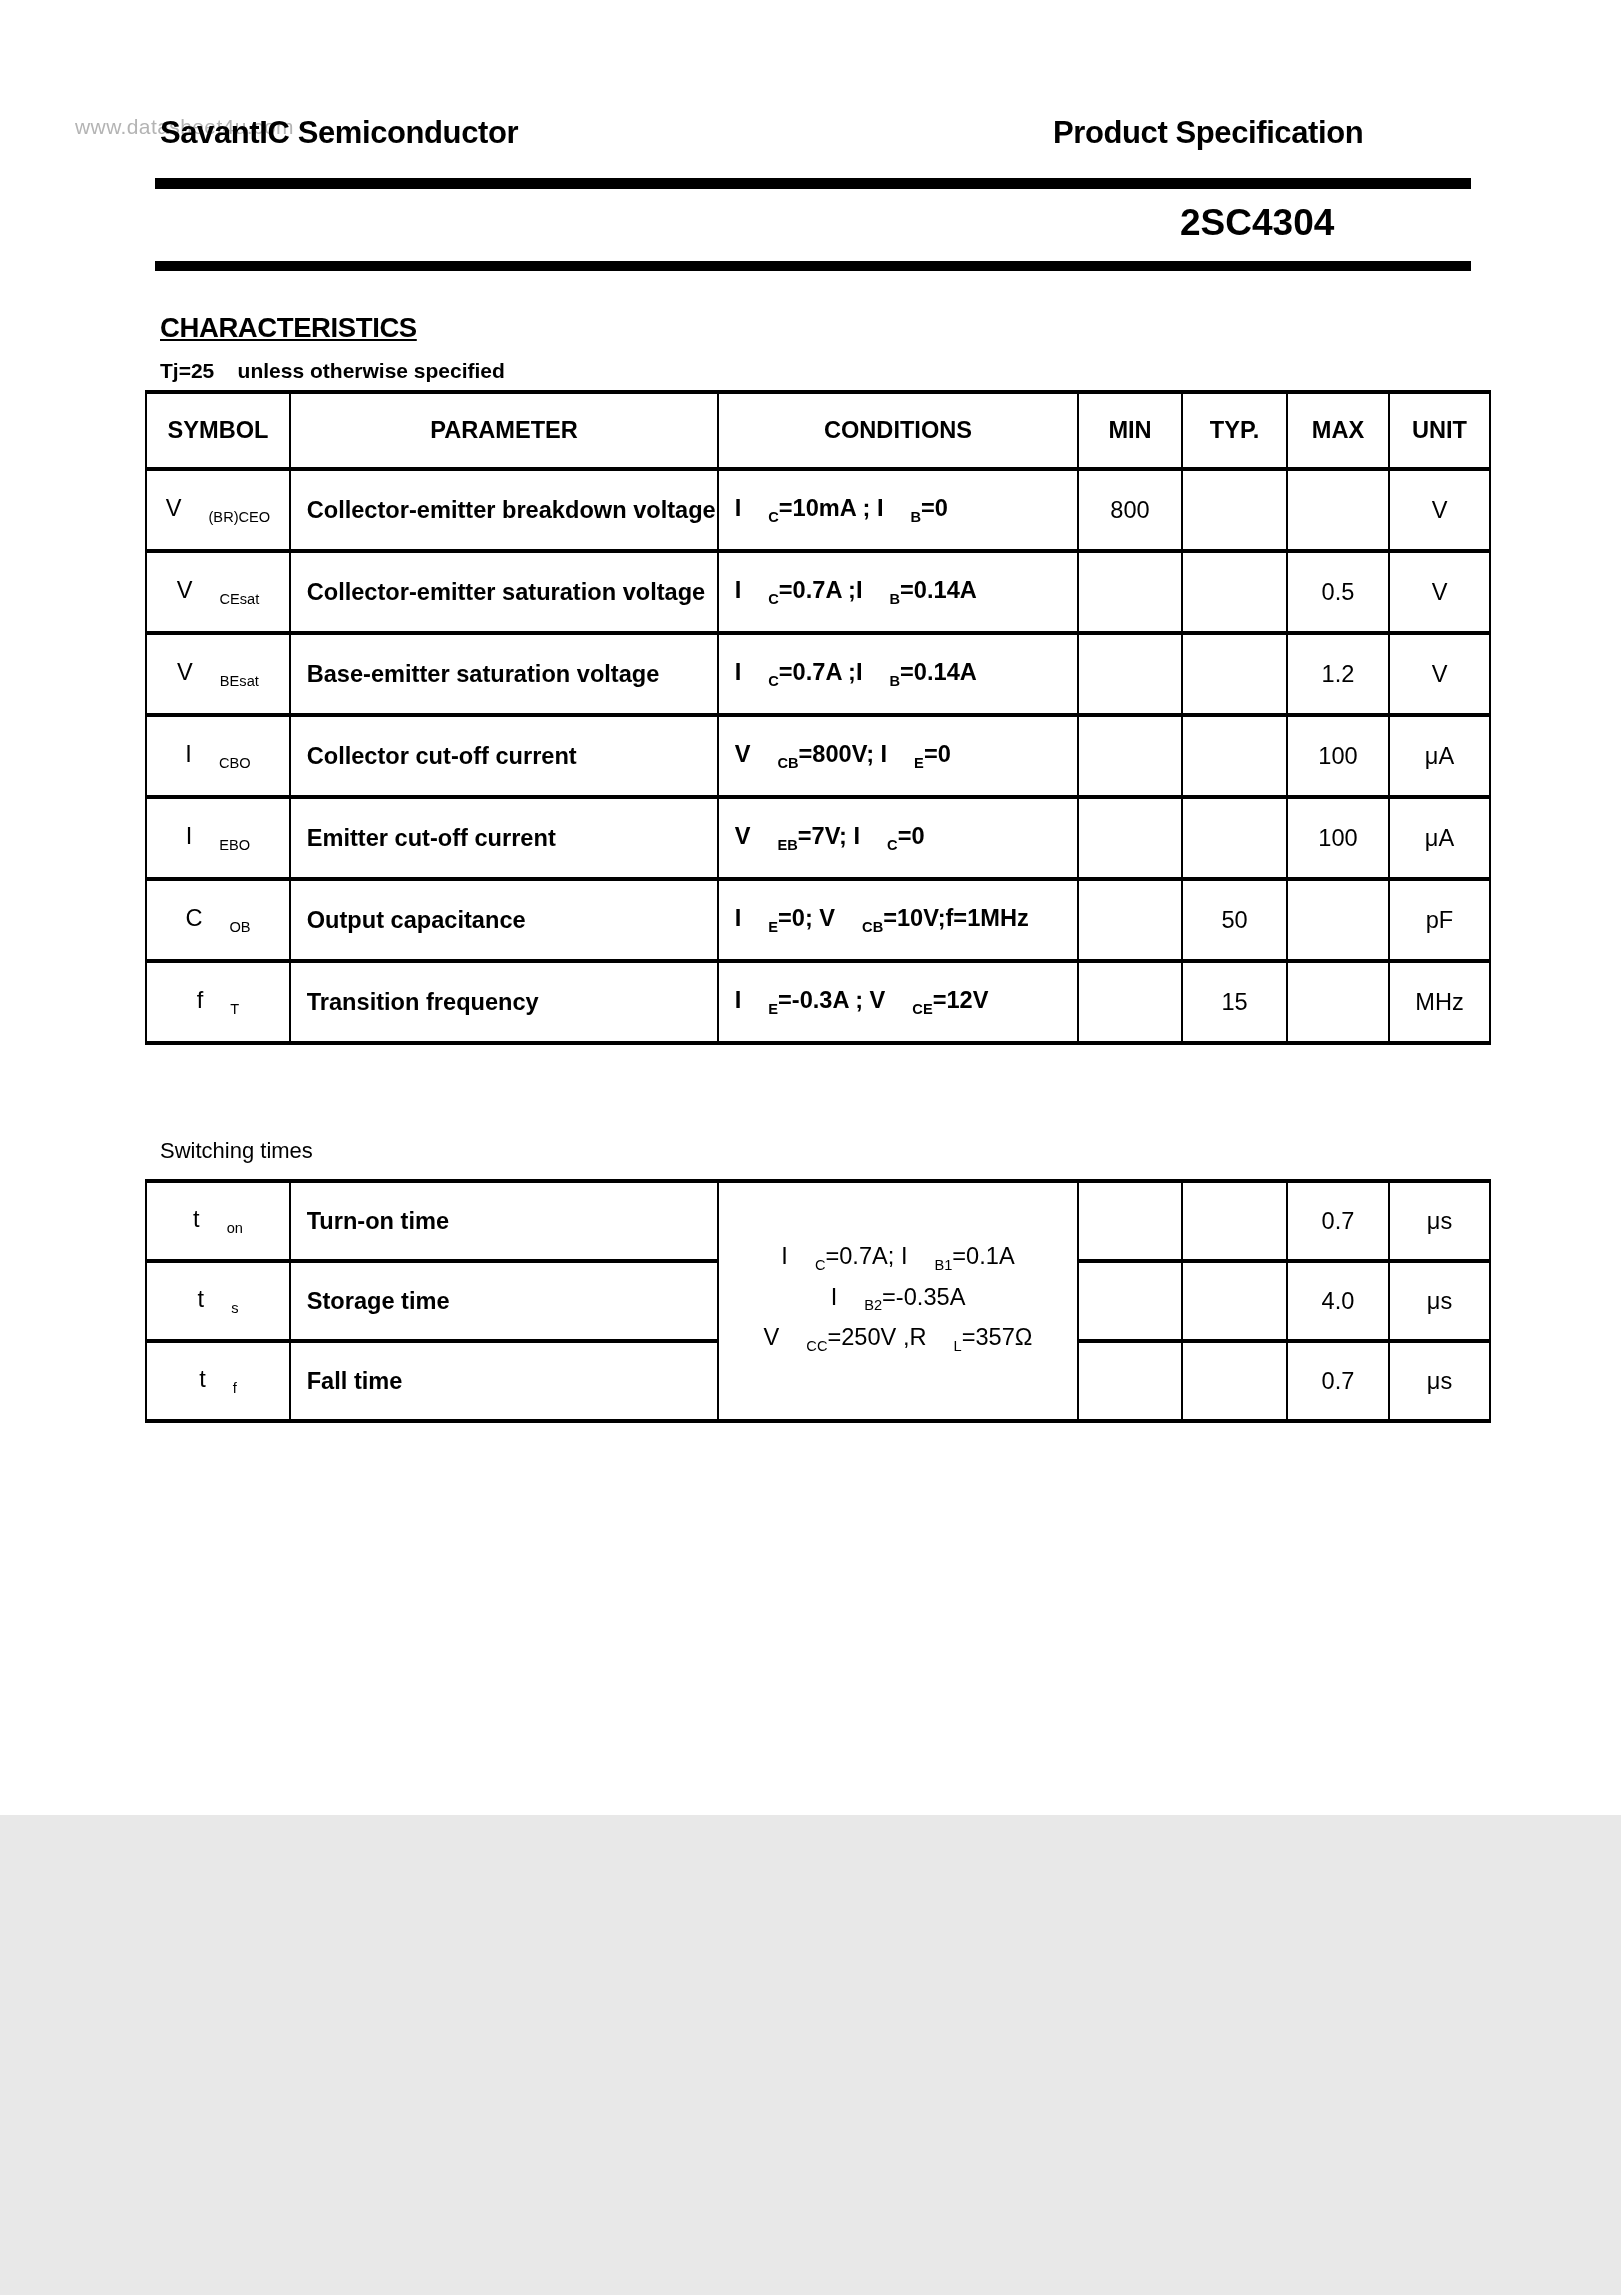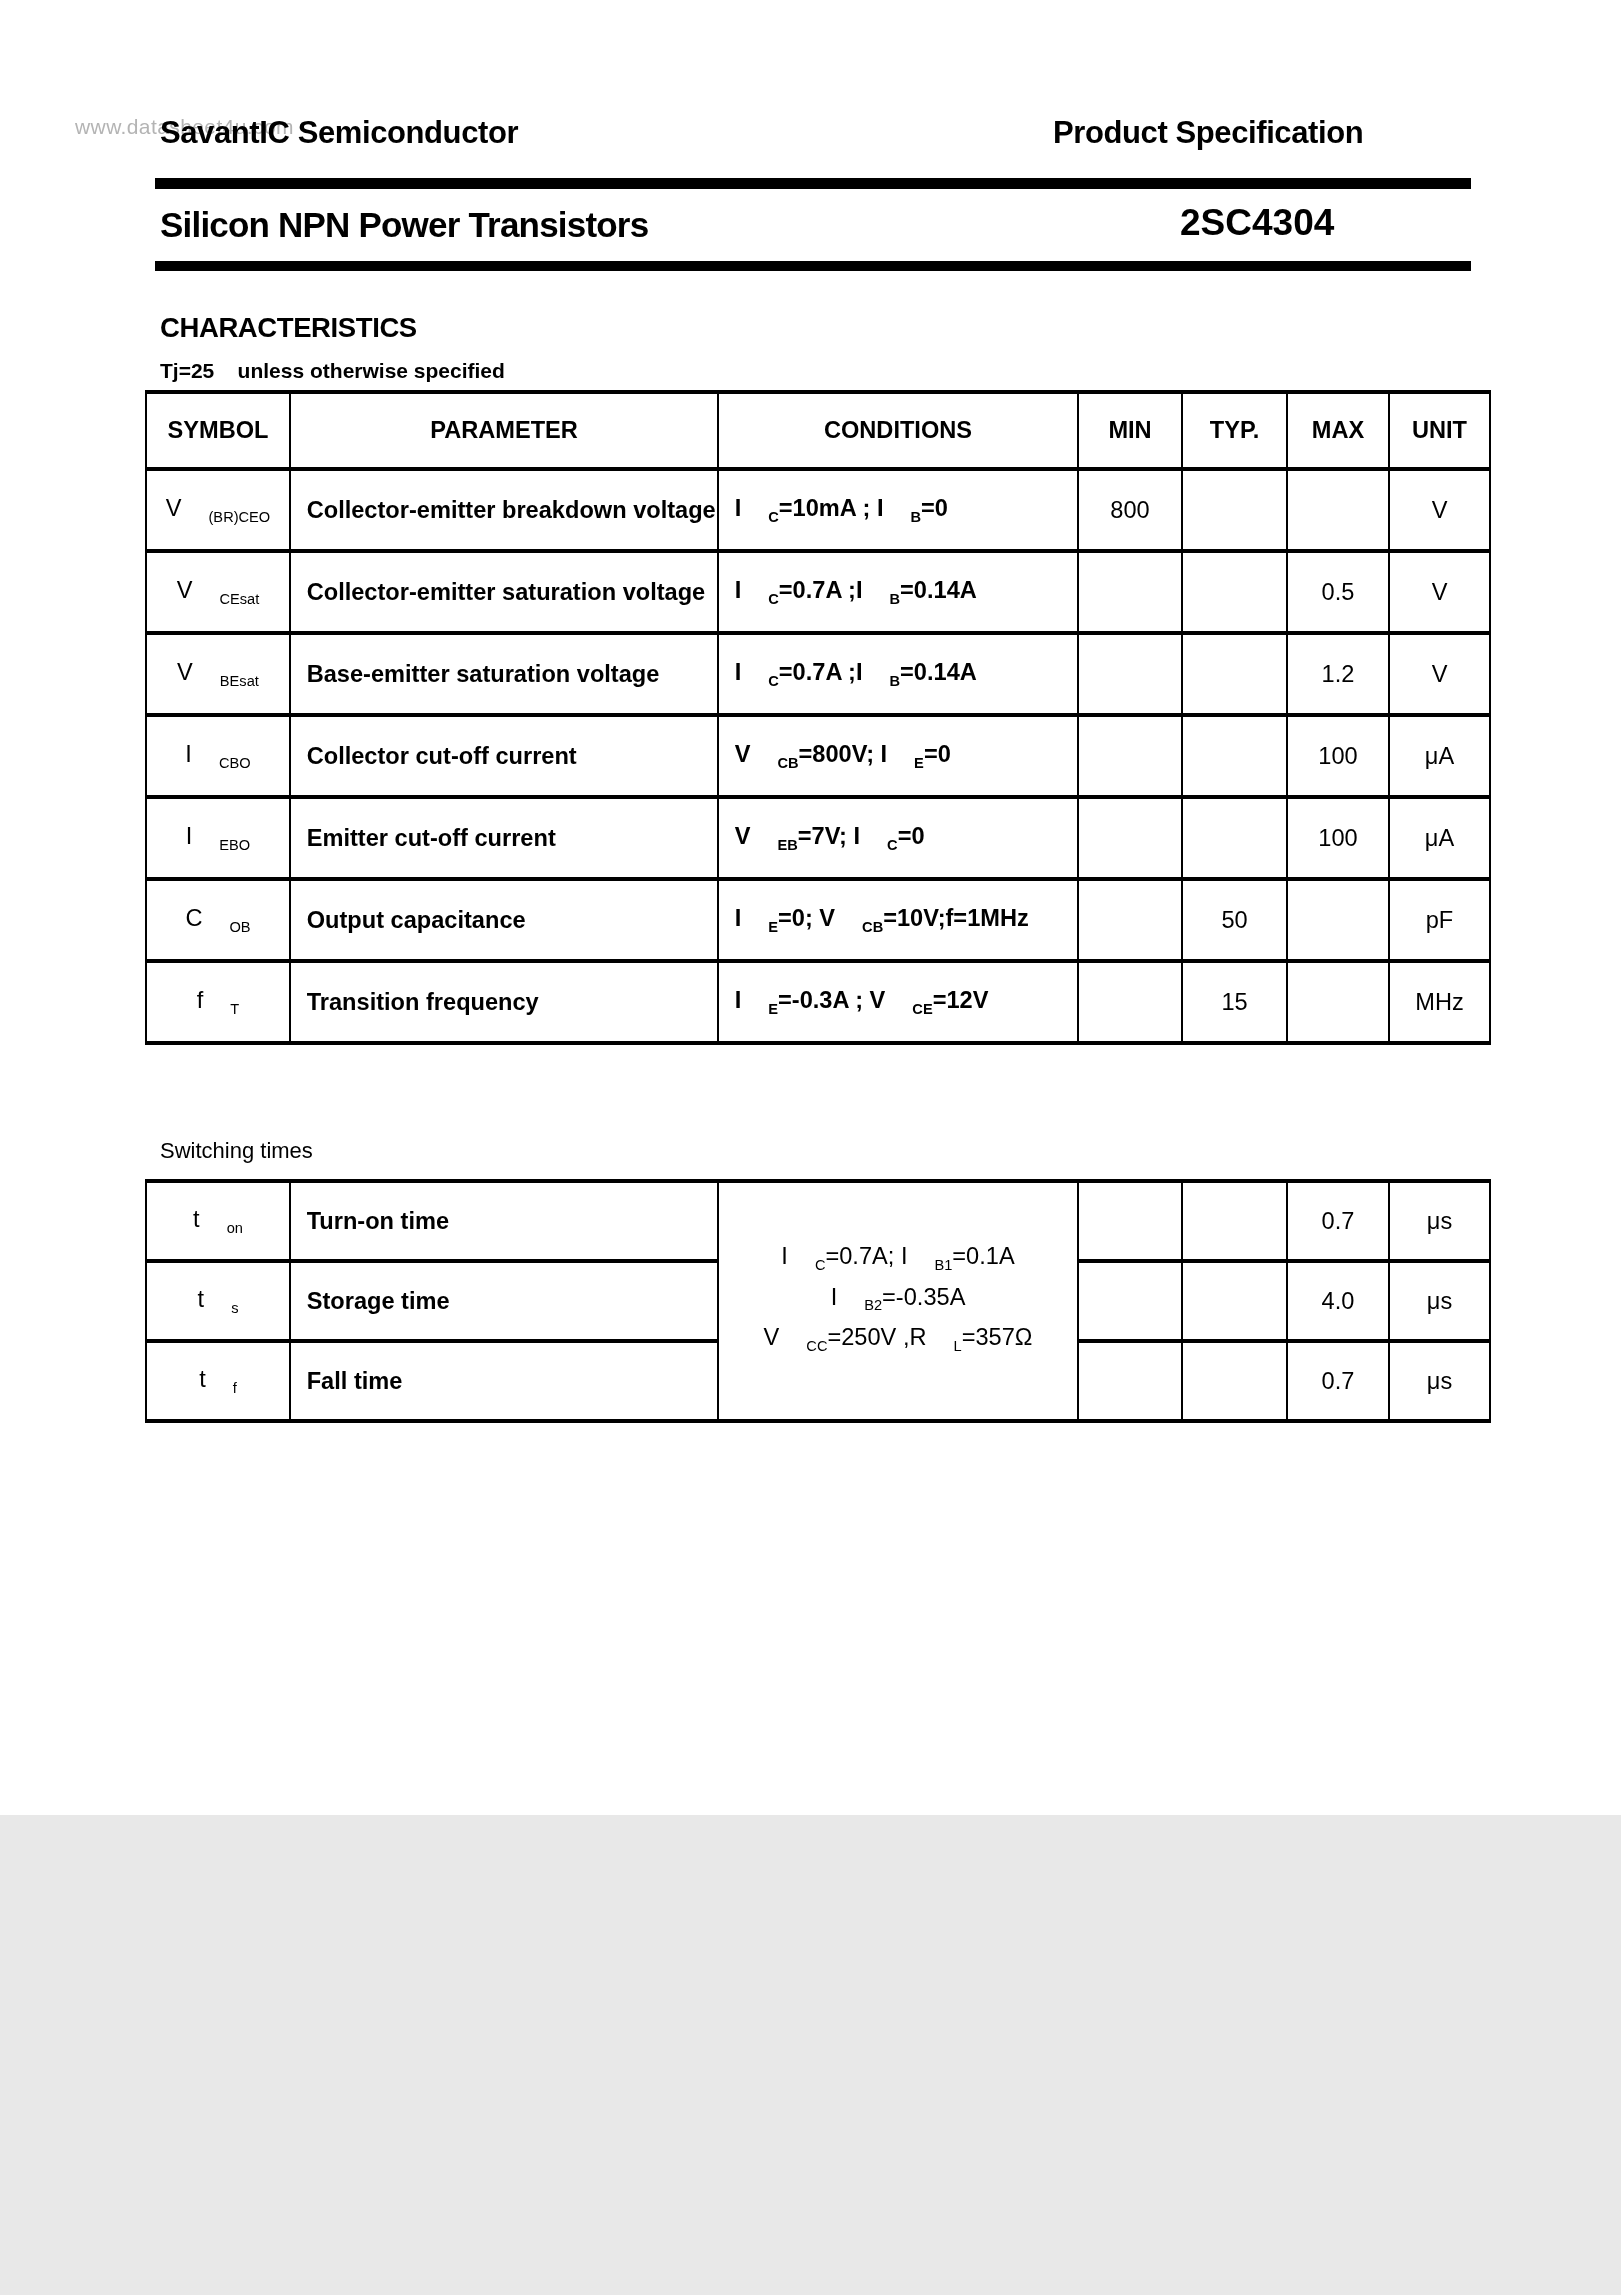--- a/index.html
+++ b/index.html
@@ -16,21 +16,21 @@
 
   .wm-top    { left:75px;  top:115px; font-size:21px; color:#b4b4b4; letter-spacing:0.4px; }
   .brand     { left:160px; top:115px; font-size:31px; font-weight:bold; letter-spacing:-0.4px; }
   .spec      { left:1053px;top:115px; font-size:31px; font-weight:bold; letter-spacing:-0.4px; }
   .bar       { position:absolute; left:155px; width:1316px; height:11px; background:#000; }
   .bar1      { top:178px; }
   .bar2      { top:261px; height:10.2px; }
   .doc-title { left:160px; top:205px; font-size:35px; font-weight:bold; letter-spacing:-0.8px; }
   .part-no   { left:1180px;top:202px; font-size:37px; font-weight:bold; }
 
-  .sect-head { left:160px; top:312px; font-size:27.5px; font-weight:bold; letter-spacing:-0.4px; }
+  .sect-head { left:160px; top:312px; font-size:27.5px; font-weight:bold; letter-spacing:-0.4px;text-decoration:underline; }
   .tj-note   { left:160px; top:359px; font-size:21px; font-weight:bold; white-space:pre; }
   .sw-label  { left:160px; top:1138px; font-size:22px; }
 
   table.tbl {
     position:absolute;
     left:145px;
     border-collapse:collapse;
     table-layout:fixed;
     width:1345px;
     font-size:23.6px;
@@ -63,21 +63,20 @@
 </head>
 <body>
 
 <div class="page">
 
   <div class="abs wm-top">www.datasheet4u.com</div>
   <div class="abs brand">SavantIC Semiconductor</div>
   <div class="abs spec">Product Specification</div>
 
   <div class="bar bar1"></div>
-  <div class="abs doc-title">Silicon NPN Power Transistors</div>
   <div class="abs part-no">2SC4304</div>
   <div class="bar bar2"></div>
 
   <div class="abs sect-head">CHARACTERISTICS</div>
   <div class="abs tj-note">Tj=25    unless otherwise specified</div>
 
   <table class="tbl tbl-char">
     <colgroup>
       <col style="width:144px">
         <col style="width:428px">

